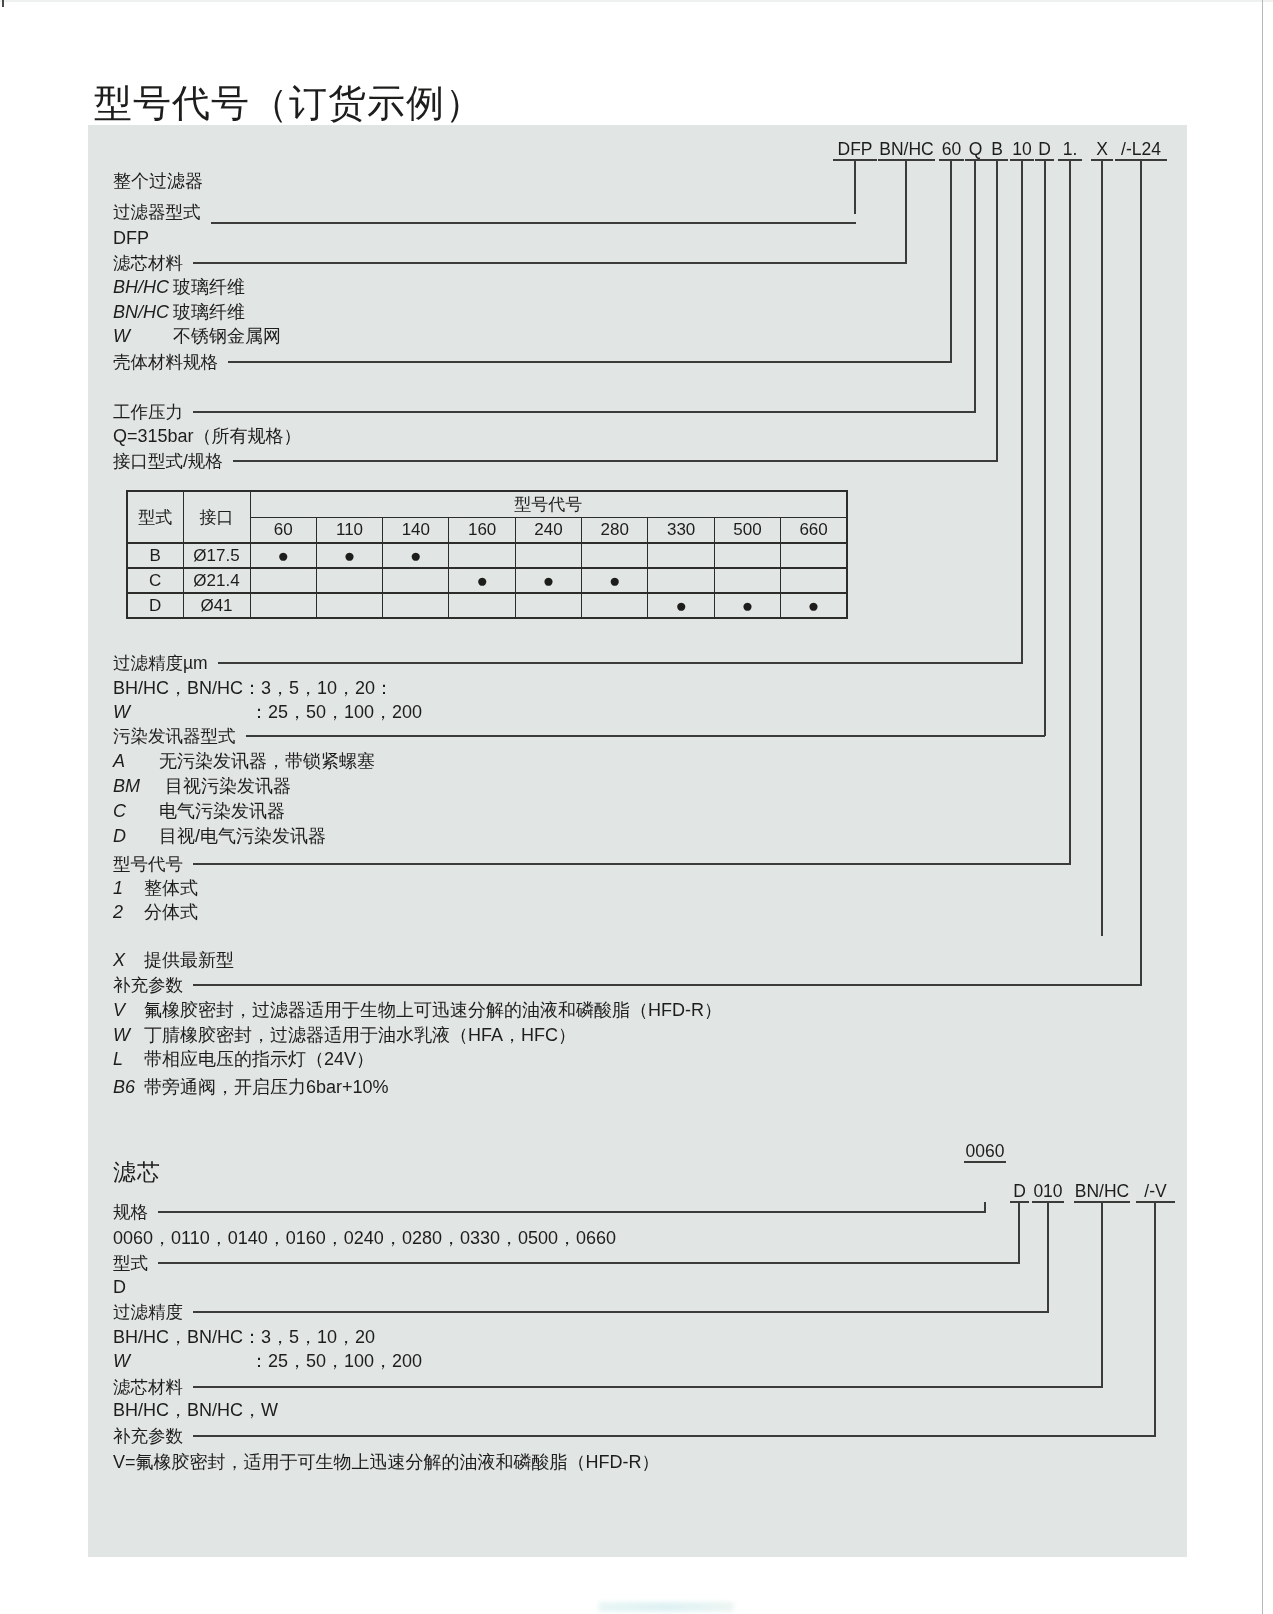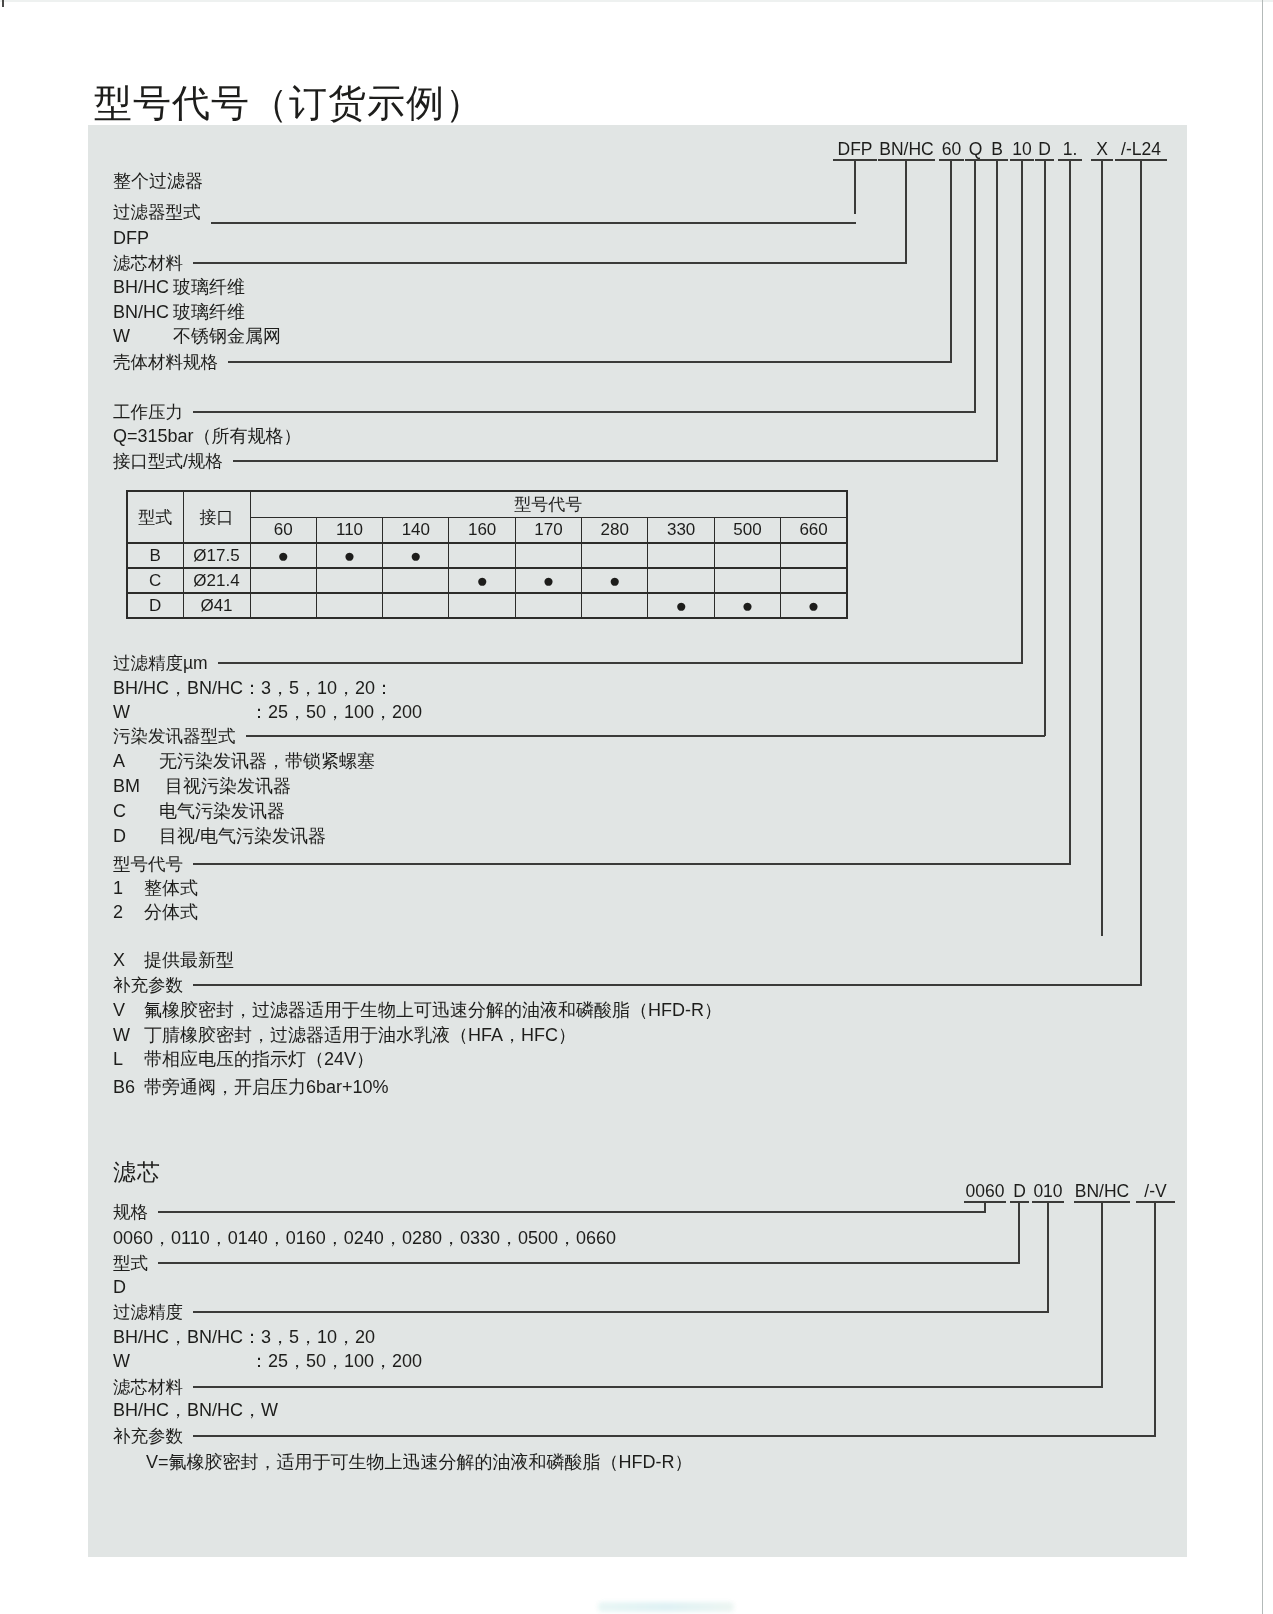--- a/index.html
+++ b/index.html
@@ -11,21 +11,21 @@
   
   .tok{position:absolute;height:18px;text-align:center;font-size:17.5px;
        border-bottom:2px solid #3b3b39;padding-bottom:2px;white-space:nowrap;}
   
   .vl{position:absolute;width:2px;background:#3b3b39;}
   
   .lrow{position:absolute;left:113px;height:20px;display:flex;align-items:center;font-size:17.5px;white-space:nowrap;}
   .lead{flex:1;height:0;border-top:2px solid #3b3b39;margin-left:10px;}
   
   .trow{position:absolute;left:113px;height:20px;display:flex;align-items:center;font-size:18px;white-space:nowrap;}
-  .code{display:inline-block;}
+  .code{display:inline-block;font-style:italic;}
   
   .spec{position:absolute;left:126px;top:490px;width:722px;border-collapse:collapse;
         table-layout:fixed;font-size:17px;color:#1d1d1b;border:2px solid #2c2c2a;}
   .spec td{border:1px solid #2c2c2a;text-align:center;vertical-align:middle;padding:0;overflow:hidden;}
   .spec tr.h1 td{height:25px;}
   .spec tr.h2 td{height:24px;}
   .spec tr.dr td{height:23px;border-top-width:2px;}
   .spec td.dot{font-size:19px;line-height:1;}
   
   .tick{position:absolute;left:2px;top:0;width:2px;height:7px;background:#4a4a48;}
@@ -127,21 +127,21 @@
         <tr class="h1">
       <td rowspan="2">型式</td>
       <td rowspan="2">接口</td>
       <td colspan="9">型号代号</td>
     </tr>
     <tr class="h2">
       <td>60</td>
       <td>110</td>
       <td>140</td>
       <td>160</td>
-      <td>170</td>
+      <td>240</td>
       <td>280</td>
       <td>330</td>
       <td>500</td>
       <td>660</td>
     </tr>
     <tr class="dr">
       <td>B</td>
       <td>Ø17.5</td>
       <td class="dot">●</td>
       <td class="dot">●</td>
@@ -247,21 +247,21 @@
     <span class="code" style="width:31px;">L</span>
     <span>带相应电压的指示灯（24V）</span>
   </div>
   <div class="trow" style="top:1077px;">
     <span class="code" style="width:31px;">B6</span>
     <span>带旁通阀，开启压力6bar+10%</span>
   </div>
 
   <div class="sec-head">滤芯</div>
 
-  <span class="tok" style="left:964px;top:1181px;width:42px;">0060</span>
+  <span class="tok" style="left:964px;top:1141px;width:42px;">0060</span>
   <span class="tok" style="left:1010px;top:1181px;width:19px;">D</span>
   <span class="tok" style="left:1032px;top:1181px;width:32px;">010</span>
   <span class="tok" style="left:1074px;top:1181px;width:56px;">BN/HC</span>
   <span class="tok" style="left:1136px;top:1181px;width:39px;">/-V</span>
 
   <div class="vl" style="left:984px;top:1202px;height:11px;"></div>
   <div class="vl" style="left:1018px;top:1202px;height:61px;"></div>
   <div class="vl" style="left:1047px;top:1202px;height:110px;"></div>
   <div class="vl" style="left:1101px;top:1202px;height:185px;"></div>
   <div class="vl" style="left:1154px;top:1202px;height:234px;"></div>
@@ -291,14 +291,14 @@
   <div class="lrow" style="top:1377px;width:990px;">
     <span>滤芯材料</span>
       <span class="lead"></span>
   </div>
   <div class="trow" style="top:1400px;">BH/HC，BN/HC，W</div>
 
   <div class="lrow" style="top:1426px;width:1043px;">
     <span>补充参数</span>
       <span class="lead"></span>
   </div>
-  <div class="trow" style="top:1452px;margin-left:33px;">V=氟橡胶密封，适用于可生物上迅速分解的油液和磷酸脂（HFD-R）</div>
+  <div class="trow" style="top:1452px;">V=氟橡胶密封，适用于可生物上迅速分解的油液和磷酸脂（HFD-R）</div>
 </div>
 
 </body></html>

